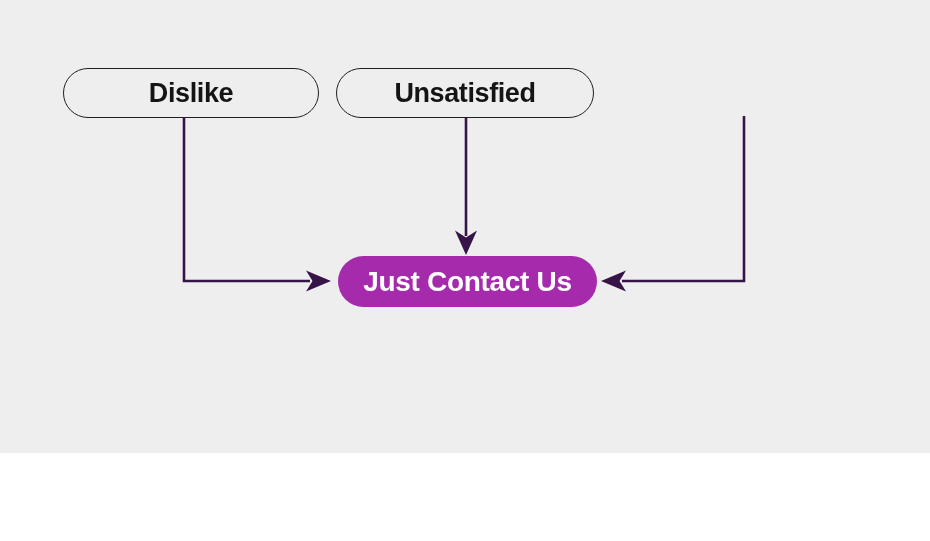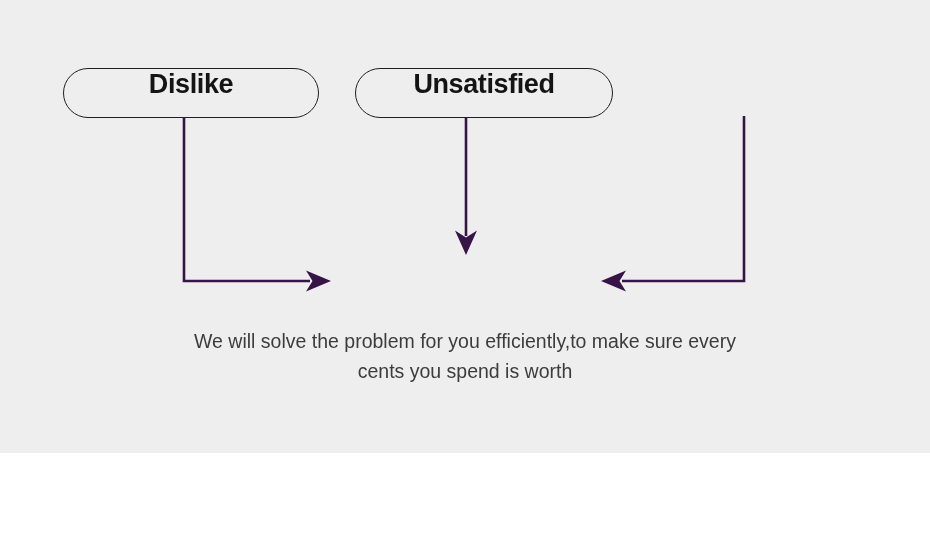--- a/index.html
+++ b/index.html
@@ -22,28 +22,29 @@
   }
   .pill {
     position: absolute;
     top: 68px;
     height: 50px;
     box-sizing: border-box;
     border: 1.6px solid var(--pill-border, #1f1f1f);
     border-radius: 26px;
     background: transparent;
     display: flex;
+    align-items: center;
     justify-content: center;
     font-weight: bold;
     font-size: 27px;
     letter-spacing: -0.4px;
     color: var(--heading-text, #141414);
   }
   .pill-dislike    { left: 63px;  width: 256px; }
-  .pill-unsatisfied{ left: 355px; width: 258px; }
+  .pill-unsatisfied{ left: 336px; width: 258px; }
   .pill-quality    { left: 611px; width: 258px; }
 
   .connectors {
     position: absolute;
     left: 0; top: 0;
     width: 930px;
     height: 453px;
     pointer-events: none;
   }
   .connectors path {
@@ -119,21 +120,20 @@
       <path d="M 466 118 V 236"></path>
       <polygon points="466,255 455,230.5 466,237.5 477,230.5"></polygon>
     </g>
 
     <g>
       <path d="M 744 116 V 281 H 622"></path>
       <polygon points="601,281 626,270.5 619.5,281 626,291.5"></polygon>
     </g>
   </svg>
 
+  <button class="cta-button" type="button">
+    <span>Just Contact Us</span>
+  </button>
 
-  <div class="caption">
-    <div>We will solve the problem for you efficiently,to make sure every</div>
-    <div>cents you spend is worth</div>
-  </div>
 
 </div>
 
 <div class="bottom-strip"></div>
 
 </body></html>

